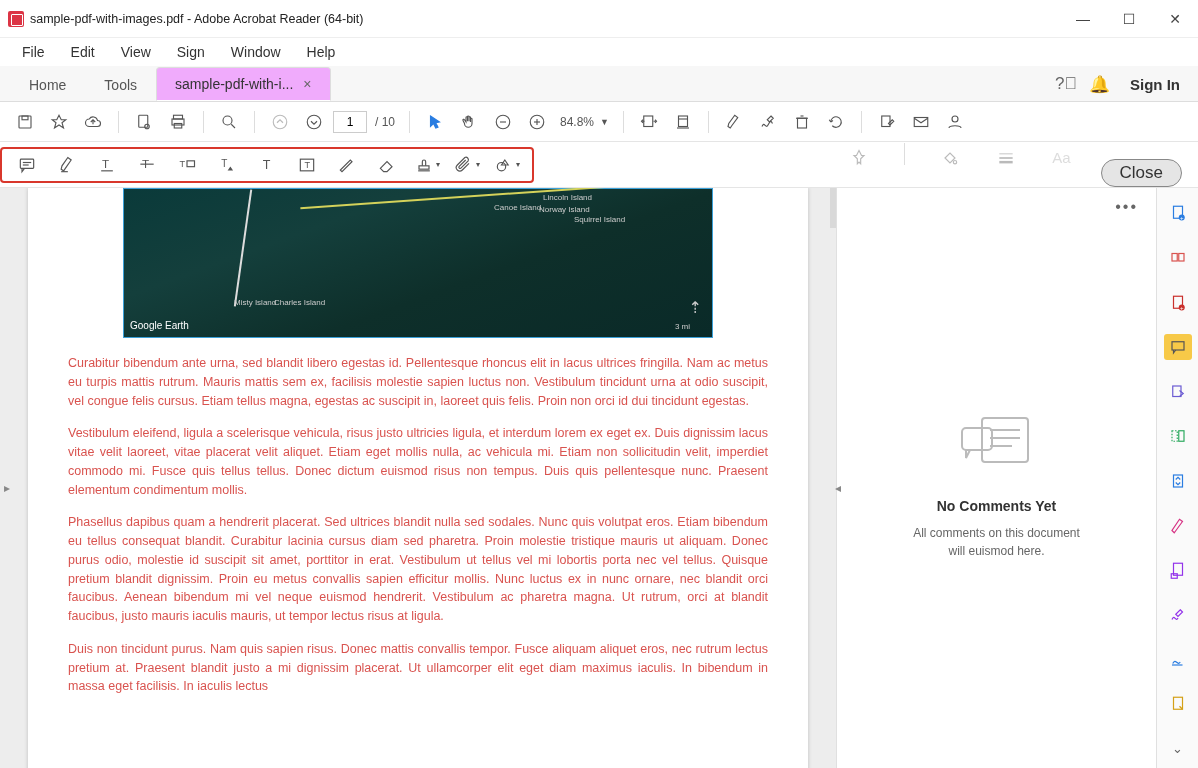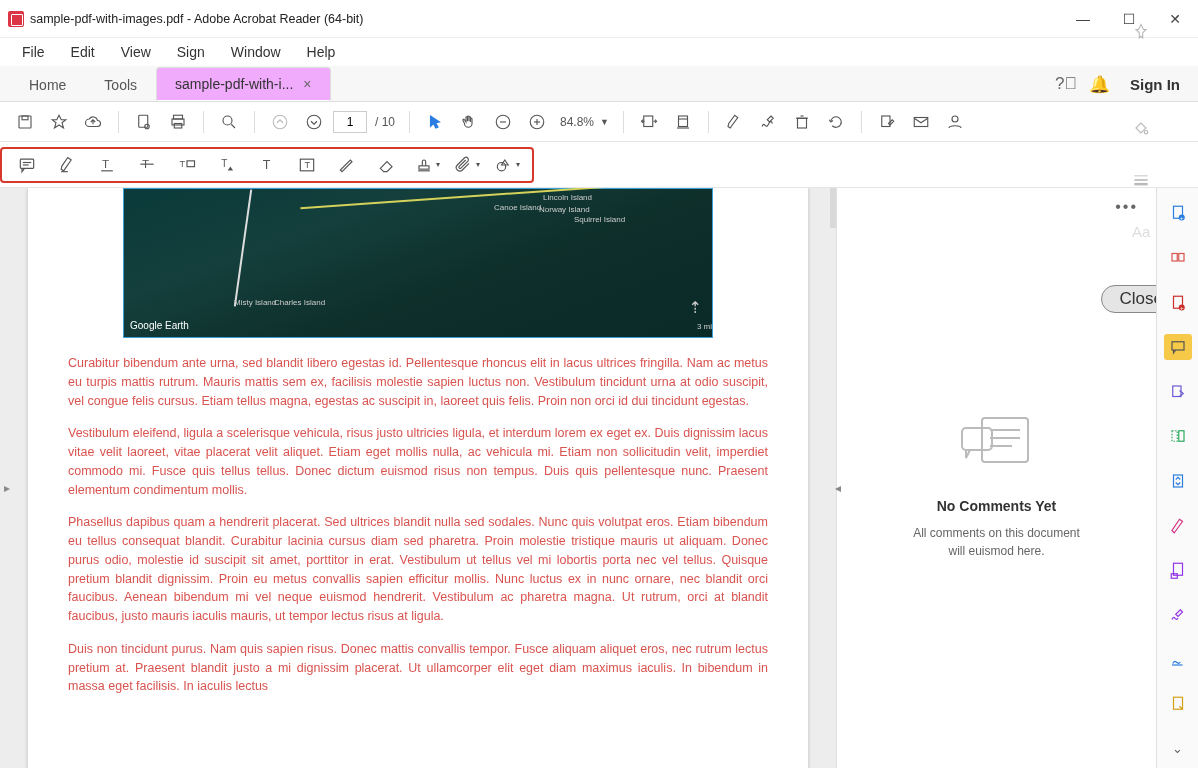--- a/index.html
+++ b/index.html
@@ -39,21 +39,21 @@
 
 .commentbar{height:46px;display:flex;align-items:center;border-bottom:1px solid #e5e5e5;}
 .commentbar .lbl-wrap{width:175px;height:46px;display:flex;align-items:center;padding-left:28px;position:relative;}
 .commentbar .lbl-wrap::before{content:"";position:absolute;left:0;top:0;width:8px;height:46px;background:#f7c948;}
 .commentbar .lbl{font-size:15px;font-weight:600;color:#333;}
 .comment-tools{display:flex;align-items:center;height:36px;border:2px solid #d9372c;border-radius:4px;padding:0 8px;gap:6px;}
 .ctbtn{width:34px;height:30px;display:flex;align-items:center;justify-content:center;color:#555;}
 .ctbtn svg{width:20px;height:20px;stroke:#555;fill:none;stroke-width:1.4;}
 .ctbtn .dd{font-size:8px;margin-left:2px;color:#555;}
 .commentbar .spacer{flex:1;}
-.commentbar .right-tools{display:flex;align-items:center;gap:22px;padding-right:16px;flex-direction:column;}
+.commentbar .right-tools{display:flex;gap:22px;padding-right:16px;}
 .closebtn{height:28px;padding:0 18px;border:1px solid #888;border-radius:14px;font-size:17px;display:flex;align-items:center;background:#e5e5e5;margin-top:16px;}
 
 
 .content{display:flex;height:calc(768px - 32px - 28px - 36px - 40px - 46px);}
 .leftpane{flex:1;background:#ededed;position:relative;overflow:hidden;display:flex;justify-content:center;}
 .leftpane::before{content:"▸";position:absolute;left:4px;top:50%;color:#888;font-size:12px;}
 .page{width:780px;background:#fff;box-shadow:0 0 4px rgba(0,0,0,0.2);margin-top:0;padding:0 40px 40px 40px;}
 .page .img-area{height:150px;margin:0 -40px 16px -40px;display:flex;align-items:center;justify-content:center;position:relative;overflow:hidden;}
 .map-mock{width:590px;height:150px;background:linear-gradient(160deg,#0a3a3a 0%,#143f3c 30%,#0e2f2a 60%,#0a2a28 100%);border:1px solid #3aa0d8;position:relative;}
 .map-mock::before{content:"";position:absolute;left:20%;top:0;width:2px;height:80%;background:#ddd;transform:rotate(8deg);}
@@ -379,21 +379,21 @@
     <div class="page">
       <div class="img-area">
         <div class="map-mock">
           <div class="ge">Google Earth</div>
           <span class="isl" style="right:120px;top:4px;">Lincoln Island</span>
           <span class="isl" style="left:370px;top:14px;">Canoe Island</span>
           <span class="isl" style="left:415px;top:16px;">Norway Island</span>
           <span class="isl" style="left:450px;top:26px;">Squirrel Island</span>
           <span class="isl" style="left:110px;bottom:30px;">Misty Island</span>
           <span class="isl" style="left:150px;bottom:30px;">Charles Island</span>
-          <span class="isl" style="right:0;bottom:6px;">3 mi</span>
+          <span class="isl" style="right:22px;bottom:6px;">3 mi</span>
           <span class="compass">⇡</span>
         </div>
       </div>
       <p>Curabitur bibendum ante urna, sed blandit libero egestas id. Pellentesque rhoncus elit in lacus ultrices fringilla. Nam ac metus eu turpis mattis rutrum. Mauris mattis sem ex, facilisis molestie sapien luctus non. Vestibulum tincidunt urna at odio suscipit, vel congue felis cursus. Etiam tellus magna, egestas ac suscipit in, laoreet quis felis. Proin non orci id dui tincidunt egestas.</p>
       <p>Vestibulum eleifend, ligula a scelerisque vehicula, risus justo ultricies ligula, et interdum lorem ex eget ex. Duis dignissim lacus vitae velit laoreet, vitae placerat velit aliquet. Etiam eget mollis nulla, ac vehicula mi. Etiam non sollicitudin velit, imperdiet commodo mi. Fusce quis tellus tellus. Donec dictum euismod risus non tempus. Duis quis pellentesque nunc. Praesent elementum condimentum mollis.</p>
       <p>Phasellus dapibus quam a hendrerit placerat. Sed ultrices blandit nulla sed sodales. Nunc quis volutpat eros. Etiam bibendum eu tellus consequat blandit. Curabitur lacinia cursus diam sed pharetra. Proin molestie tristique mauris ut aliquam. Donec purus odio, molestie id suscipit sit amet, porttitor in erat. Vestibulum ut tellus vel mi lobortis porta nec vel tellus. Quisque pretium blandit dignissim. Proin eu metus convallis sapien efficitur mollis. Nunc luctus ex in nunc ornare, nec blandit orci faucibus. Aenean bibendum mi vel neque euismod hendrerit. Vestibulum ac pharetra magna. Ut rutrum, orci at blandit faucibus, justo mauris iaculis mauris, ut tempor lectus risus at ligula.</p>
       <p>Duis non tincidunt purus. Nam quis sapien risus. Donec mattis convallis tempor. Fusce aliquam aliquet eros, nec rutrum lectus pretium at. Praesent blandit justo a mi dignissim placerat. Ut ullamcorper elit eget diam maximus iaculis. In bibendum in massa eget facilisis. In iaculis lectus</p>
     </div>
     <div class="scroll-hint"></div>
   </div>

